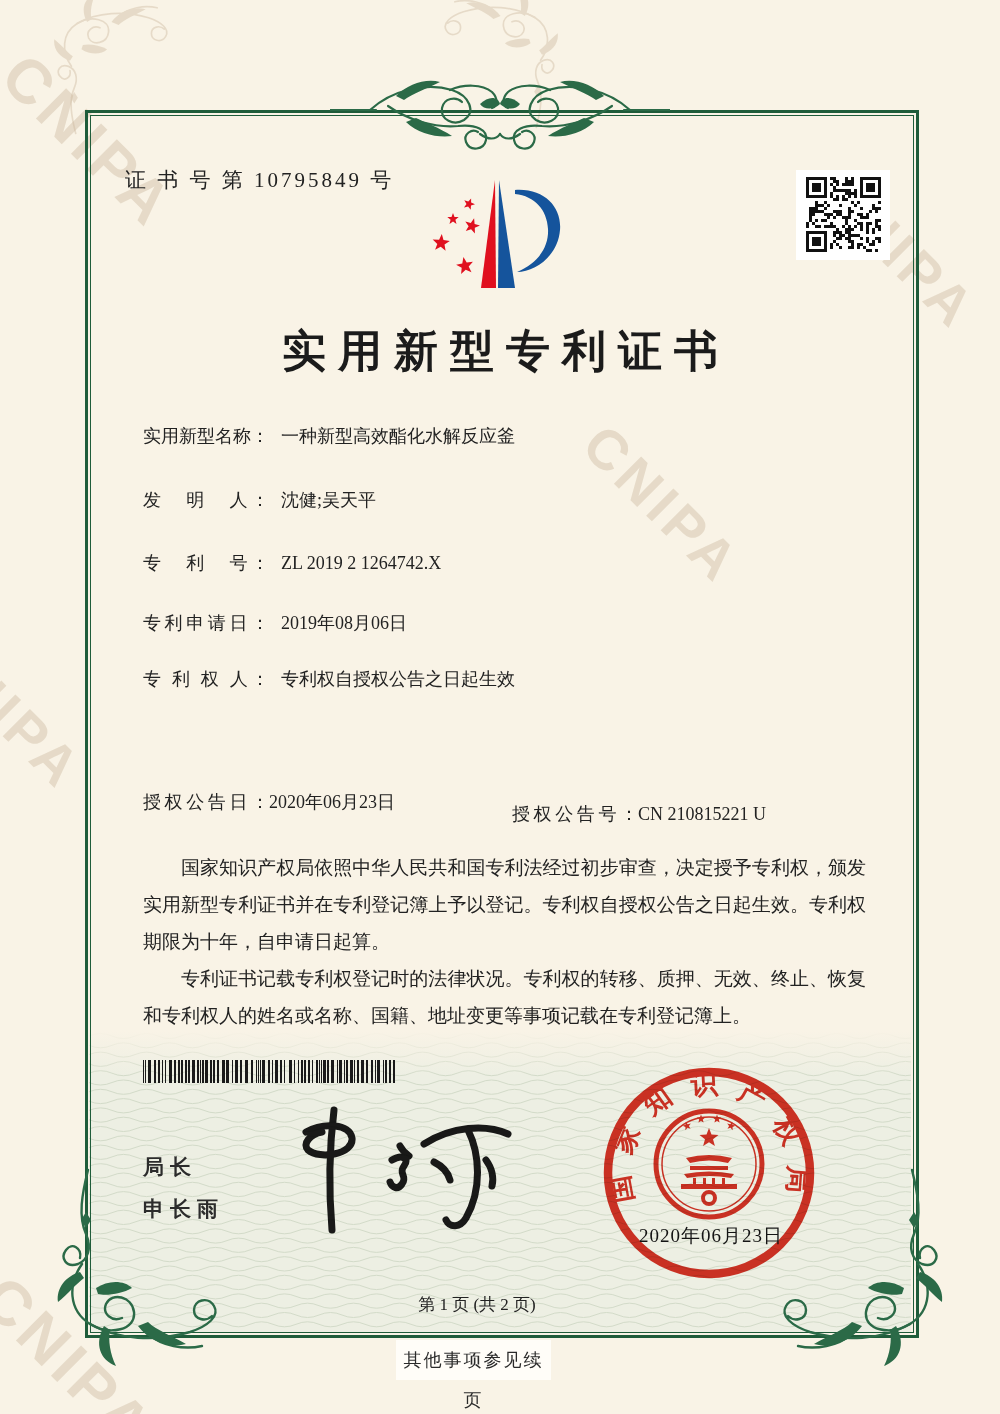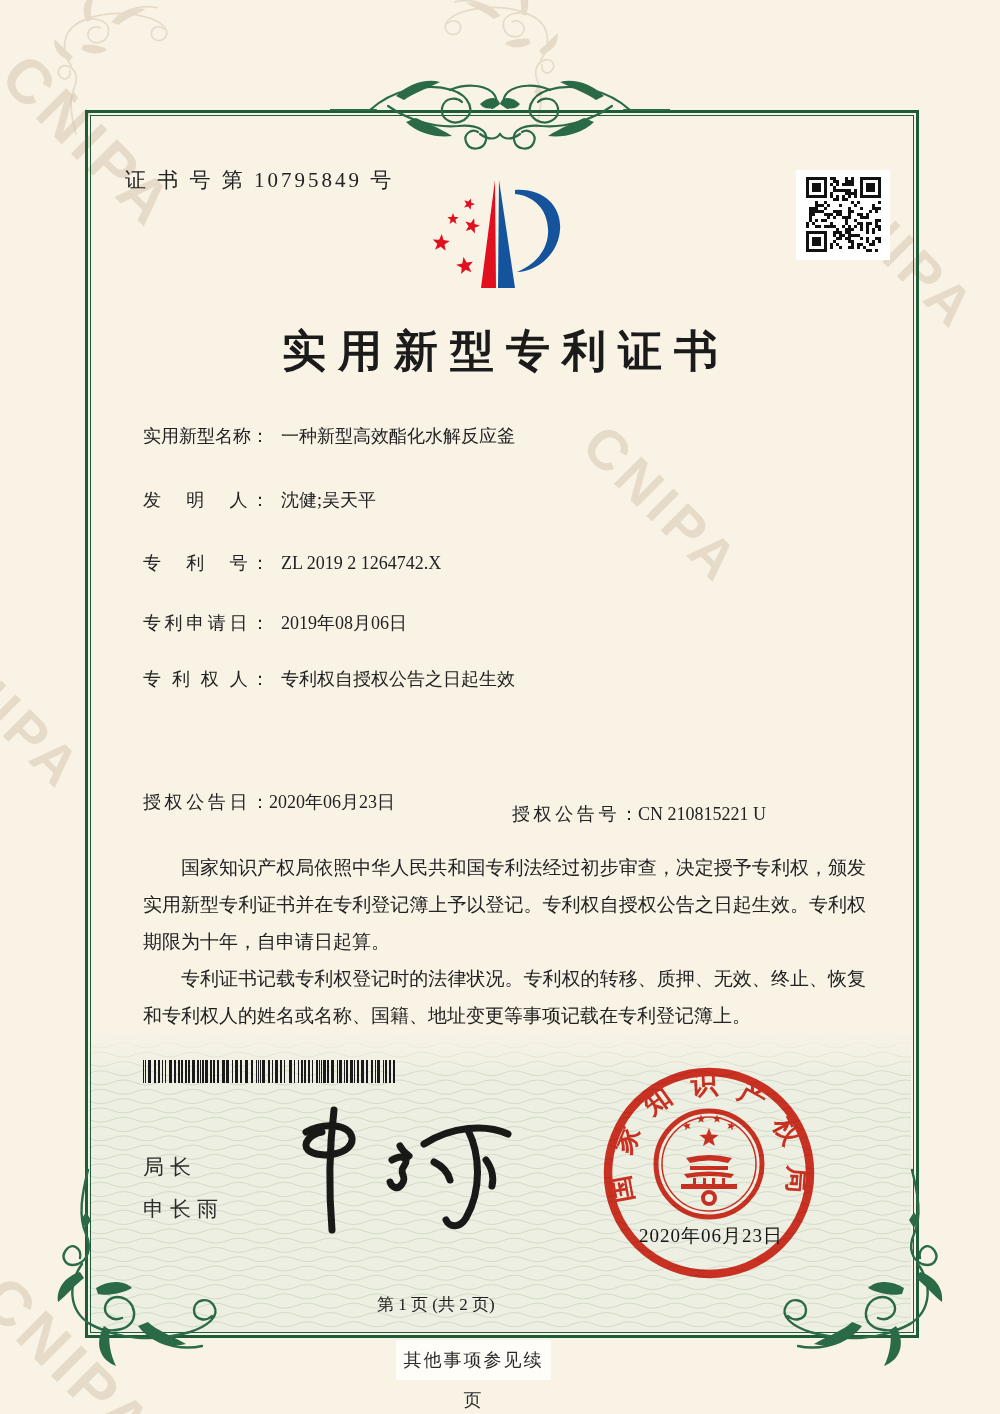--- a/index.html
+++ b/index.html
@@ -35,30 +35,30 @@
   .grant-right{position:absolute;left:369px;top:12px;}
   .paras{position:absolute;left:143px;top:829px;width:723px;font-size:19px;line-height:37px;
     text-align:justify;z-index:4;margin-top:20px;}
   .paras p{margin:0;text-indent:2em;}
   .wavezone{position:absolute;left:89px;top:1030px;width:822px;height:302px;
     background:var(--wave-bg);z-index:2;}
   .wavezone:before{content:"";position:absolute;left:0;top:0;right:0;height:46px;
     background:linear-gradient(var(--paper),rgba(249,243,230,0));}
   .barcode{position:absolute;left:143px;top:1060px;z-index:3;}
   .signer{position:absolute;left:143px;top:1146px;font-size:21px;line-height:42px;
-    letter-spacing:6px;z-index:3;font-family:"Liberation Sans","DejaVu Sans",sans-serif;color:#2c2c2c;}
+    letter-spacing:6px;z-index:3;font-family:"Liberation Sans","DejaVu Sans",sans-serif;color:#2c2c2c;font-weight:bold;}
   .signature{position:absolute;left:272px;top:1102px;z-index:3;mix-blend-mode:multiply;}
   .seal{position:absolute;left:598px;top:1062px;z-index:3;mix-blend-mode:multiply;opacity:.95;}
   .seal-stroke{stroke:var(--seal-red);fill:none;}
   .seal-fill{fill:var(--seal-red);}
   .seal-text{fill:var(--seal-red);font-family:"Liberation Serif","DejaVu Serif",serif;
     font-weight:bold;font-size:27px;}
   .seal-date{position:absolute;left:611px;top:1223px;width:200px;text-align:center;
     font-size:19px;letter-spacing:1px;color:#141414;z-index:4;}
-  .page-indicator{position:absolute;left:377px;top:1293px;width:200px;
+  .page-indicator{position:absolute;left:377px;top:1293px;width:200px;text-align:center;
     font-size:17px;z-index:4;}
   .note-patch{position:absolute;left:396px;top:1340px;width:155px;height:40px;background:#fffdf8;
     z-index:4;text-align:center;font-size:18px;line-height:40px;letter-spacing:2px;color:#2a2a2a;}
 </style>
 </head>
 <body>
 
 <div class="page">
 
   <svg width="0" height="0" style="position:absolute">

